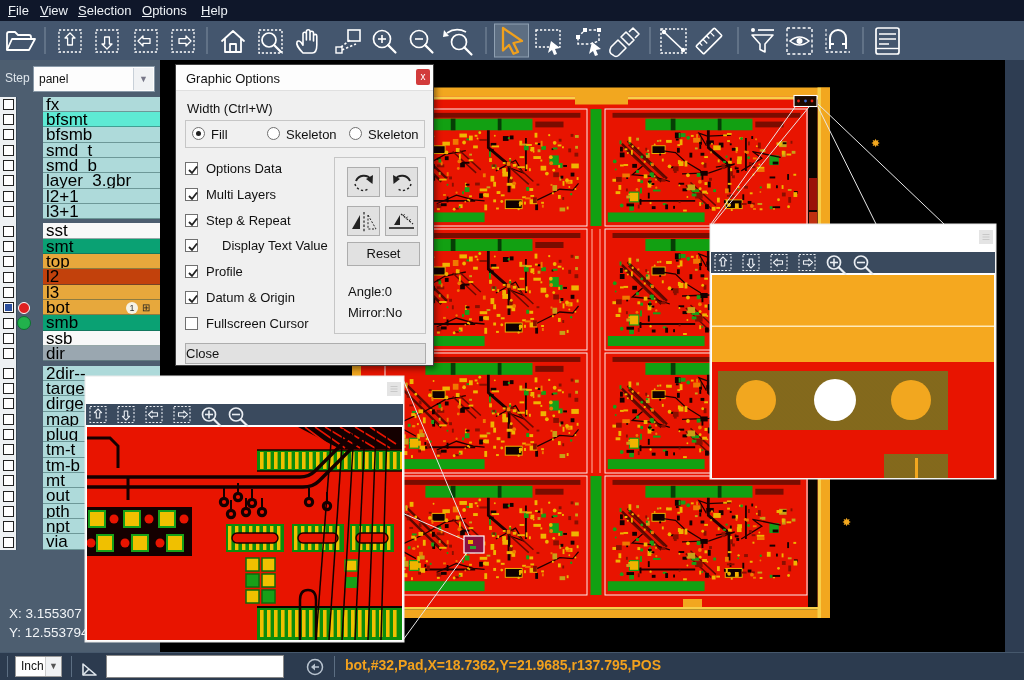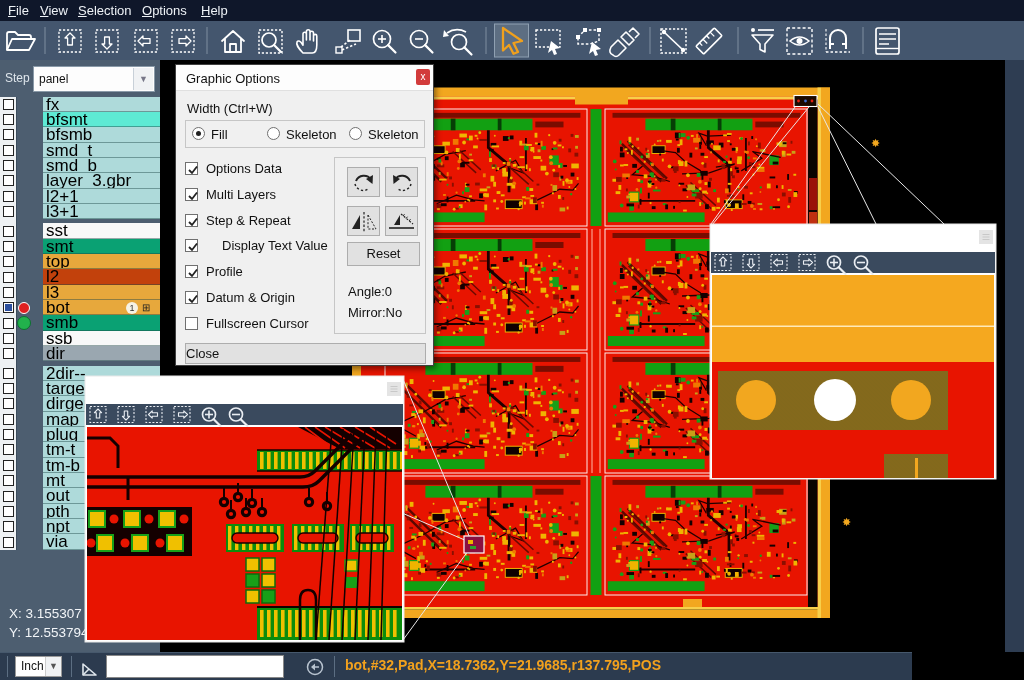--- a/index.html
+++ b/index.html
@@ -9,21 +9,21 @@
 #toolbar{position:absolute;left:0;top:21px;width:1024px;height:39px;background:#44566e}
 #lpanel{position:absolute;left:0;top:60px;width:160px;height:592px;background:#4d5e70}
 #steplbl{position:absolute;left:5px;top:11px;color:#dfe6ec;font-size:12px}
 #stepdd{position:absolute;left:33px;top:6px;width:122px;height:26px;background:#fdfdfd;border:1px solid #8a9aa8;font-size:12px;color:#111;line-height:24px;padding-left:5px}
 #stepdd .chev{position:absolute;right:1px;top:1px;width:20px;height:22px;background:#f0f2f4;border-left:1px solid #c8d0d8;color:#778;text-align:center;line-height:22px;font-size:9px}
 .lr{position:absolute;left:43px;width:122px;height:15.4px;font-size:17px;line-height:15px;padding-left:3px;border-bottom:1px solid rgba(30,70,70,.45);white-space:nowrap;overflow:hidden}
 .cb{position:absolute;left:3px;width:11px;height:11px;background:#fff;border:1.6px solid #222}
 .cbf{position:absolute;left:0.5px;top:0.5px;width:7px;height:7px;background:#2b4f9e;display:block}
 #cbcol{position:absolute;left:0;top:36.5px;width:17px;height:453px;background:#eef1f3;border-right:1px solid #3c4c5c}
 #xy{position:absolute;left:9px;top:544px;color:#f2f5f8;font-size:13.5px;line-height:19px;white-space:pre}
-#statusbar{position:absolute;left:0;top:652px;width:912px;height:28px;background:#2c3b4f;border-top:1px solid #46586c}
+#statusbar{position:absolute;left:0;top:652px;width:1024px;height:28px;background:#2c3b4f;border-top:1px solid #46586c}
 #inch{position:absolute;left:15px;top:3px;width:47px;height:21px;background:#fff;border:1px solid #999;font-size:12px;color:#111;line-height:19px;padding-left:5px}
 #inch .chev{position:absolute;right:0;top:0;width:16px;height:19px;background:#f0f2f4;border-left:1px solid #ccc;color:#555;text-align:center;line-height:19px;font-size:9px}
 #sinput{position:absolute;left:106px;top:2px;width:178px;height:23px;background:#fff;border:1px solid #888}
 #smsg{position:absolute;left:345px;top:4px;color:#f2a11d;font-size:14px;font-weight:700;letter-spacing:0px}
 .ssep{position:absolute;top:3px;width:1px;height:21px;background:#5c6e82}
 #dialog{position:absolute;left:175px;top:64px;width:259px;height:302px;background:#f0f0f0;border:1px solid #404040;box-shadow:2px 3px 6px rgba(0,0,0,.45);font-size:13px;color:#111}
 #dtitle{position:absolute;left:0;top:0;width:100%;height:26px;background:#fdfdfd;border-bottom:1px solid #e0e0e0}
 #dtitle span{position:absolute;left:10px;top:6px;font-size:13px}
 #dclose{position:absolute;right:3px;top:4px;width:14px;height:16px;background:#d23b3b;color:#fff;font-size:10px;text-align:center;line-height:16px;border-radius:2px}
 .dlabel{position:absolute}

